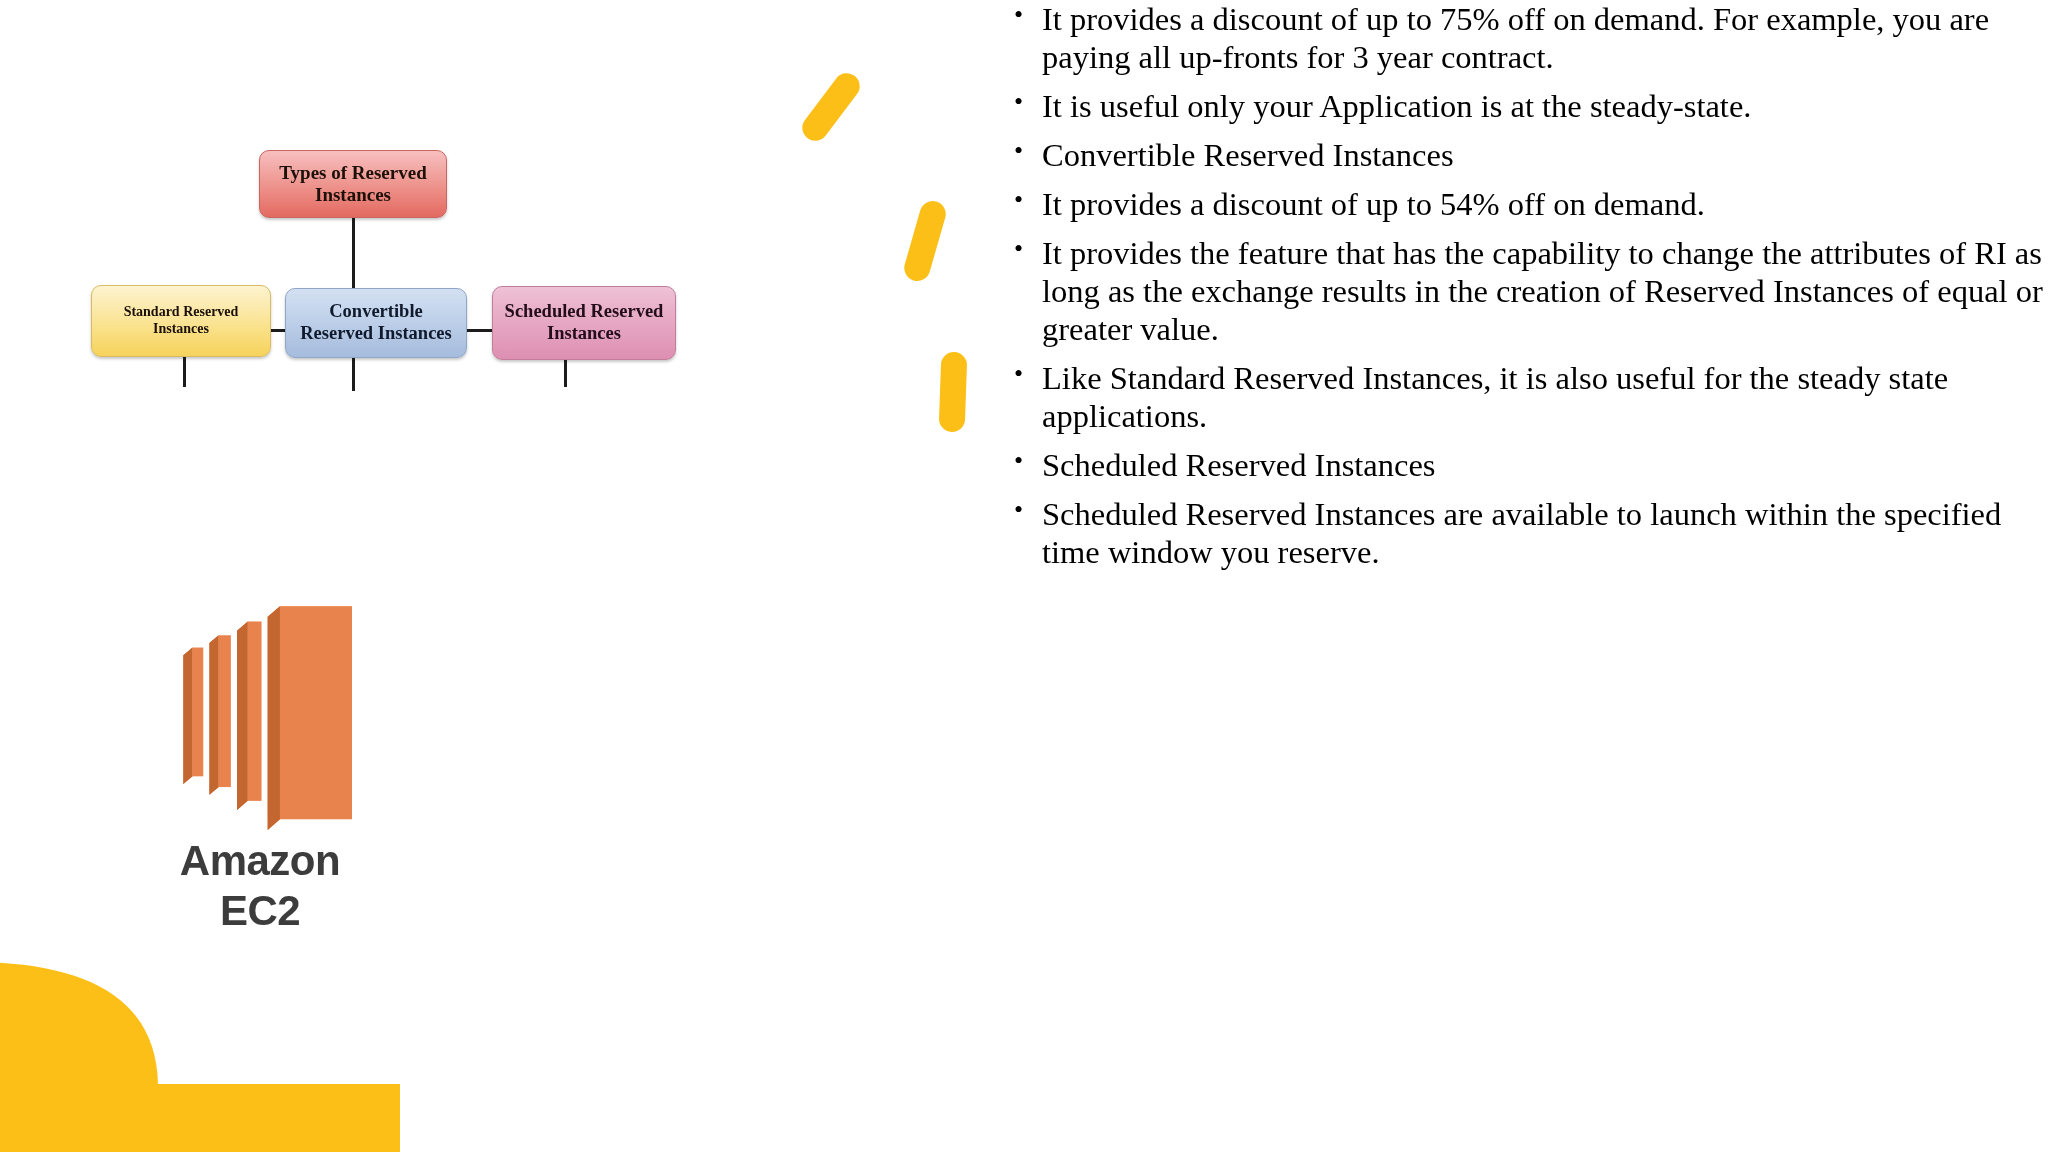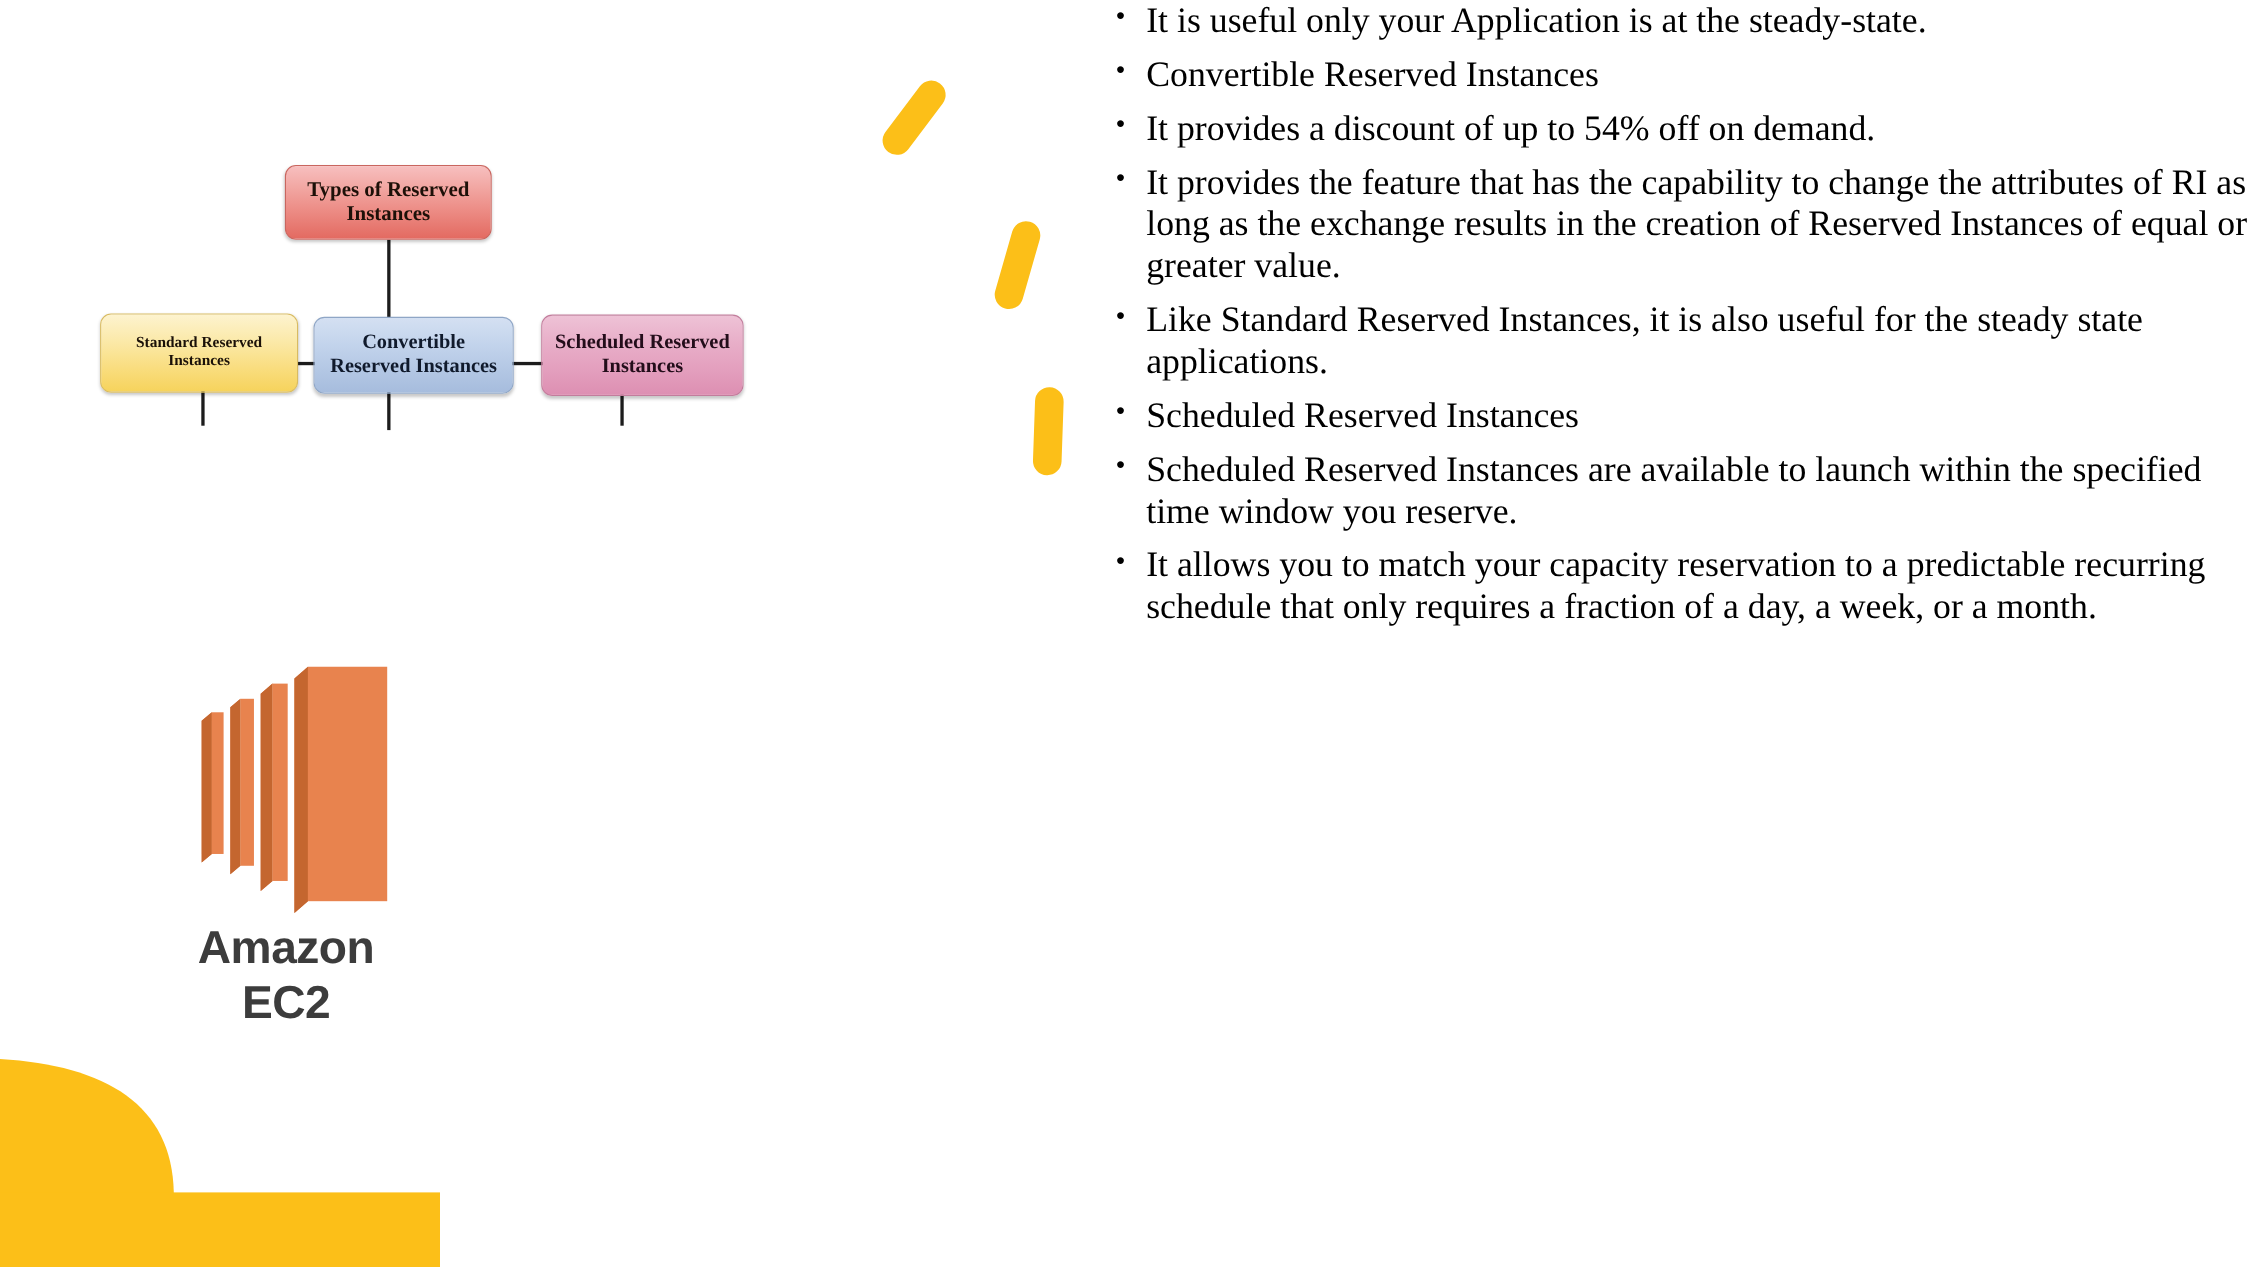--- a/index.html
+++ b/index.html
@@ -260,24 +260,24 @@
       <div class="ec2-label">
         <div>Amazon</div>
         <div>EC2</div>
       </div>
     </div>
   </div>
 
   <div class="right-col">
 
     <ul class="bullets">
+      <li class="bullet">It provides a discount of up to 75% off on demand. For example, you are paying all up-fronts for 3 year contract.</li>
       <li class="bullet">It is useful only your Application is at the steady-state.</li>
       <li class="bullet">Convertible Reserved Instances</li>
       <li class="bullet">It provides a discount of up to 54% off on demand.</li>
       <li class="bullet">It provides the feature that has the capability to change the attributes of RI as long as the exchange results in the creation of Reserved Instances of equal or greater value.</li>
       <li class="bullet">Like Standard Reserved Instances, it is also useful for the steady state applications.</li>
       <li class="bullet">Scheduled Reserved Instances</li>
       <li class="bullet">Scheduled Reserved Instances are available to launch within the specified time window you reserve.</li>
-      <li class="bullet">It allows you to match your capacity reservation to a predictable recurring schedule that only requires a fraction of a day, a week, or a month.</li>
     </ul>
   </div>
 
 </div>
 
 </body></html>

